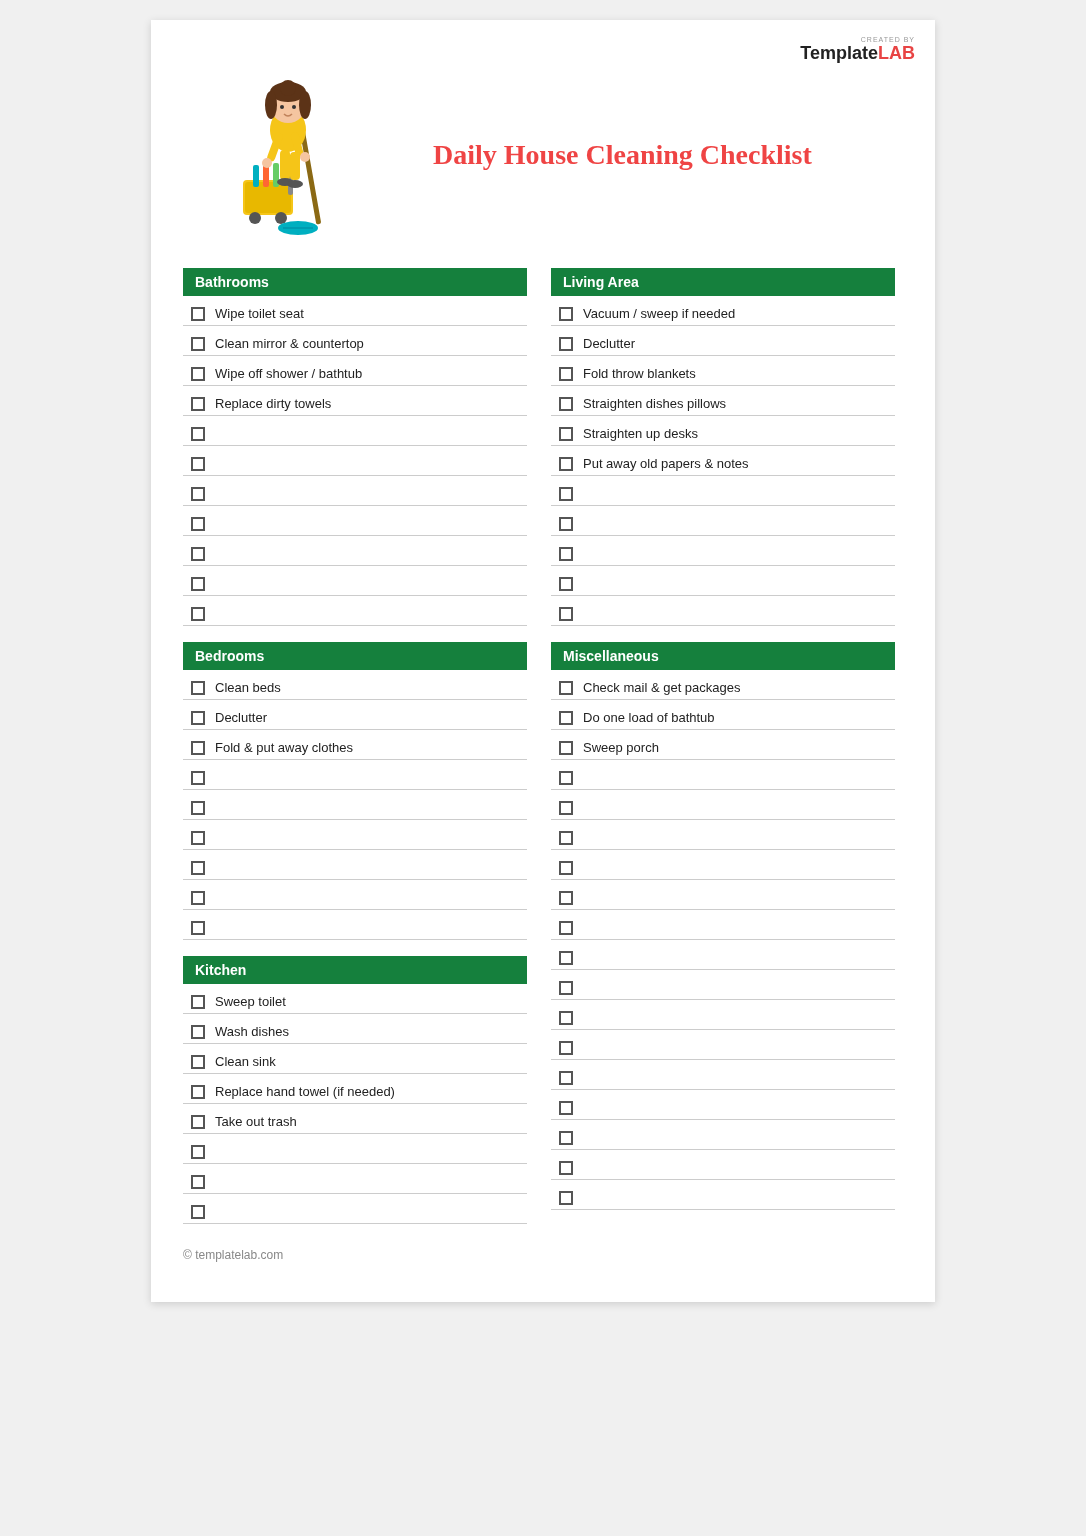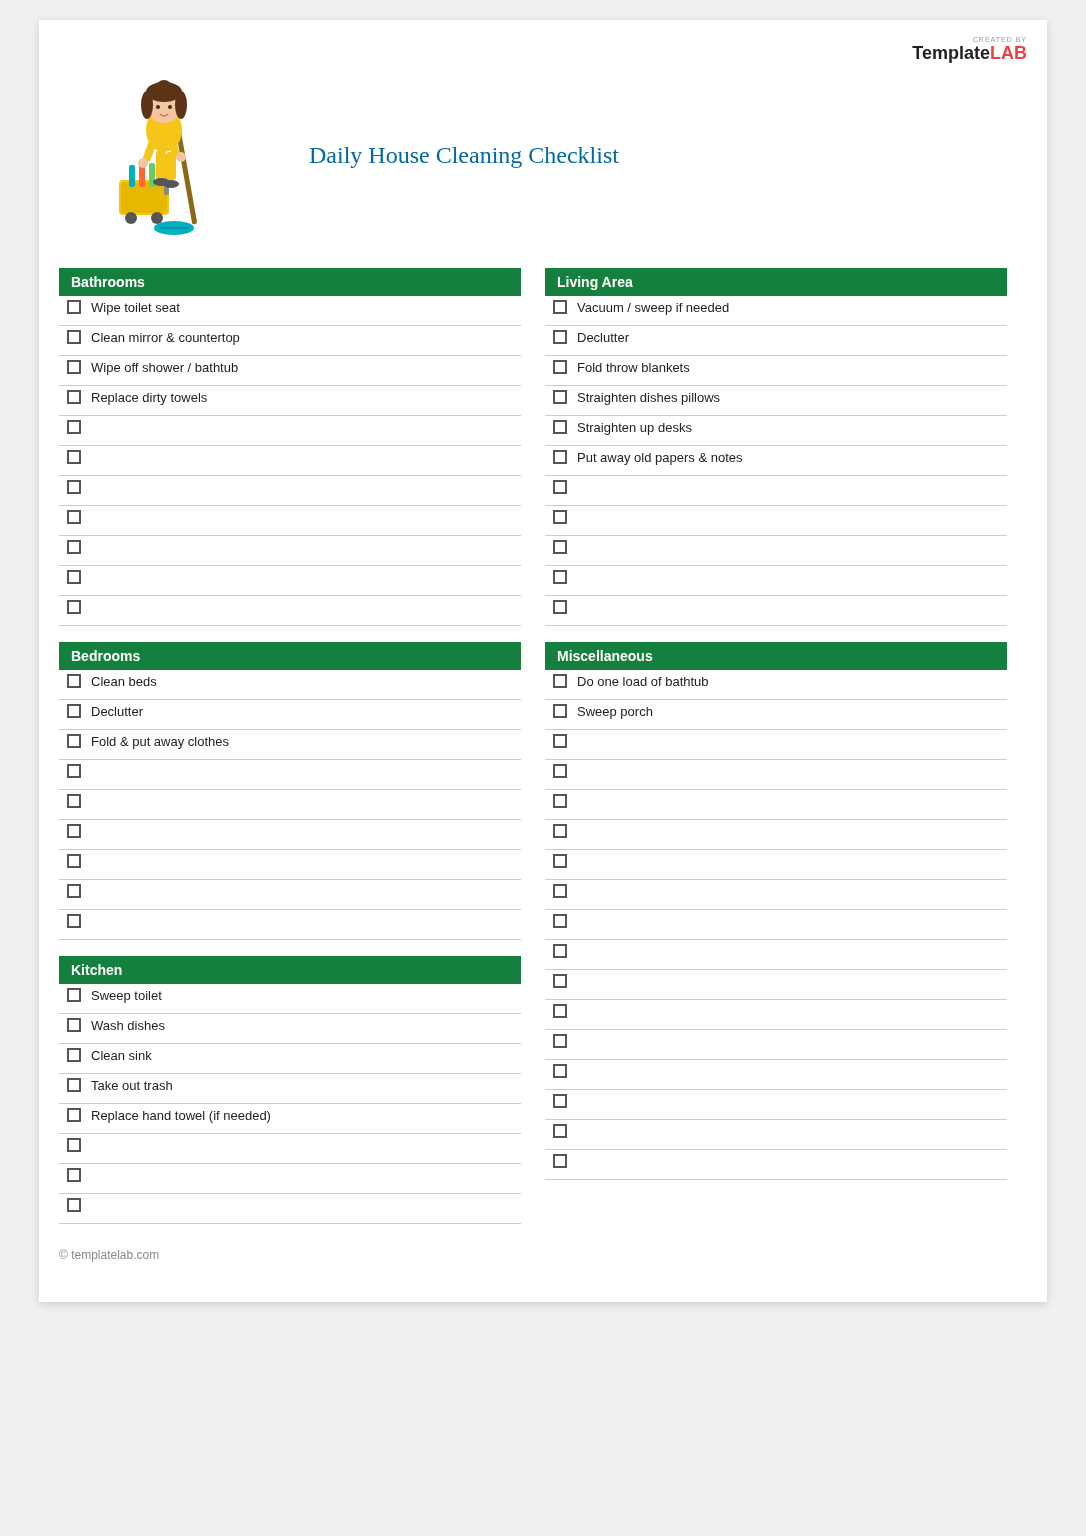--- a/index.html
+++ b/index.html
@@ -7,23 +7,23 @@
       background: #f0f0f0;
       font-family: Arial, sans-serif;
       display: flex;
       justify-content: center;
       align-items: flex-start;
       min-height: 100vh;
       padding: 20px;
     }
     .page {
       background: #fff;
-      width: 1008px;
+      width: 784px;
       min-height: 1200px;
-      padding: 30px 40px 40px 20px;
+      padding: 30px 40px 40px 32px;
       position: relative;
       box-shadow: 0 2px 8px rgba(0,0,0,0.15);
     }
     .logo-area {
       position: absolute;
       top: 16px;
       right: 20px;
       text-align: right;
     }
     .logo-created {
@@ -49,23 +49,23 @@
     }
     .header-image {
       width: 200px;
       height: 170px;
       flex-shrink: 0;
       margin-right: 30px;
       position: relative;
     }
     
     .header-title {
-      font-size: 24px;
-      font-weight: normal;
-      color: #0369a1;
+      font-size: 28px;
+      font-weight: bold;
+      color: #ef4444;
       font-family: Georgia, serif;
       margin-left: 20px;
     }
     .checklist-grid {
       display: grid;
       grid-template-columns: 1fr 1fr;
       gap: 0 24px;
     }
     .section {
       margin-bottom: 0;
@@ -73,21 +73,21 @@
     .section-header {
       background: #15803d;
       color: #fff;
       font-weight: bold;
       font-size: 14px;
       padding: 6px 12px;
       margin-bottom: 0;
     }
     .checklist-item {
       display: flex;
-      align-items: flex-start;
+      align-items: flex-end;
       border-bottom: 1px solid #ccc;
       padding: 4px 8px;
       min-height: 30px;
     }
     .checkbox {
       width: 14px;
       height: 14px;
       border: 2px solid #555;
       flex-shrink: 0;
       margin-right: 10px;
@@ -272,25 +272,25 @@
         <div class="checklist-item">
             <span class="checkbox"></span>
             <span class="item-text">Wash dishes</span>
           </div>
         <div class="checklist-item">
             <span class="checkbox"></span>
             <span class="item-text">Clean sink</span>
           </div>
         <div class="checklist-item">
             <span class="checkbox"></span>
+            <span class="item-text">Replace hand towel (if needed)</span>
+          </div>
+        <div class="checklist-item">
+            <span class="checkbox"></span>
             <span class="item-text">Take out trash</span>
-          </div>
-        <div class="checklist-item">
-            <span class="checkbox"></span>
-            <span class="item-text">Replace hand towel (if needed)</span>
           </div>
         <div class="checklist-item">
             <span class="checkbox"></span>
             <span class="item-text"></span>
           </div>
         <div class="checklist-item">
             <span class="checkbox"></span>
             <span class="item-text"></span>
           </div>
         <div class="checklist-item">
@@ -346,20 +346,24 @@
             <span class="item-text"></span>
           </div>
         <div class="checklist-item">
             <span class="checkbox"></span>
             <span class="item-text"></span>
           </div>
       </div>
 
       <div class="section" style="margin-top:16px;">
         <div class="section-header">Miscellaneous</div>
+        <div class="checklist-item">
+            <span class="checkbox"></span>
+            <span class="item-text">Check mail &amp; get packages</span>
+          </div>
         <div class="checklist-item">
             <span class="checkbox"></span>
             <span class="item-text">Do one load of bathtub</span>
           </div>
         <div class="checklist-item">
             <span class="checkbox"></span>
             <span class="item-text">Sweep porch</span>
           </div>
         <div class="checklist-item">
             <span class="checkbox"></span>

